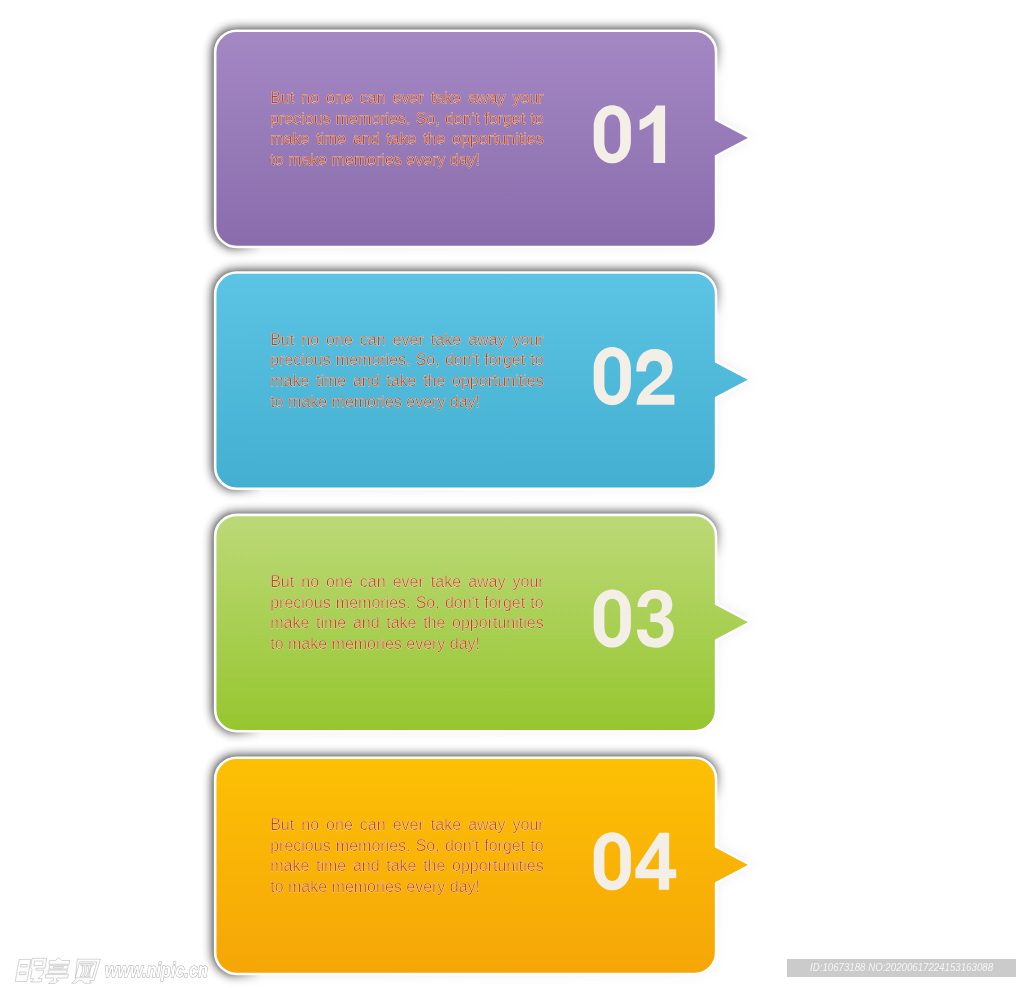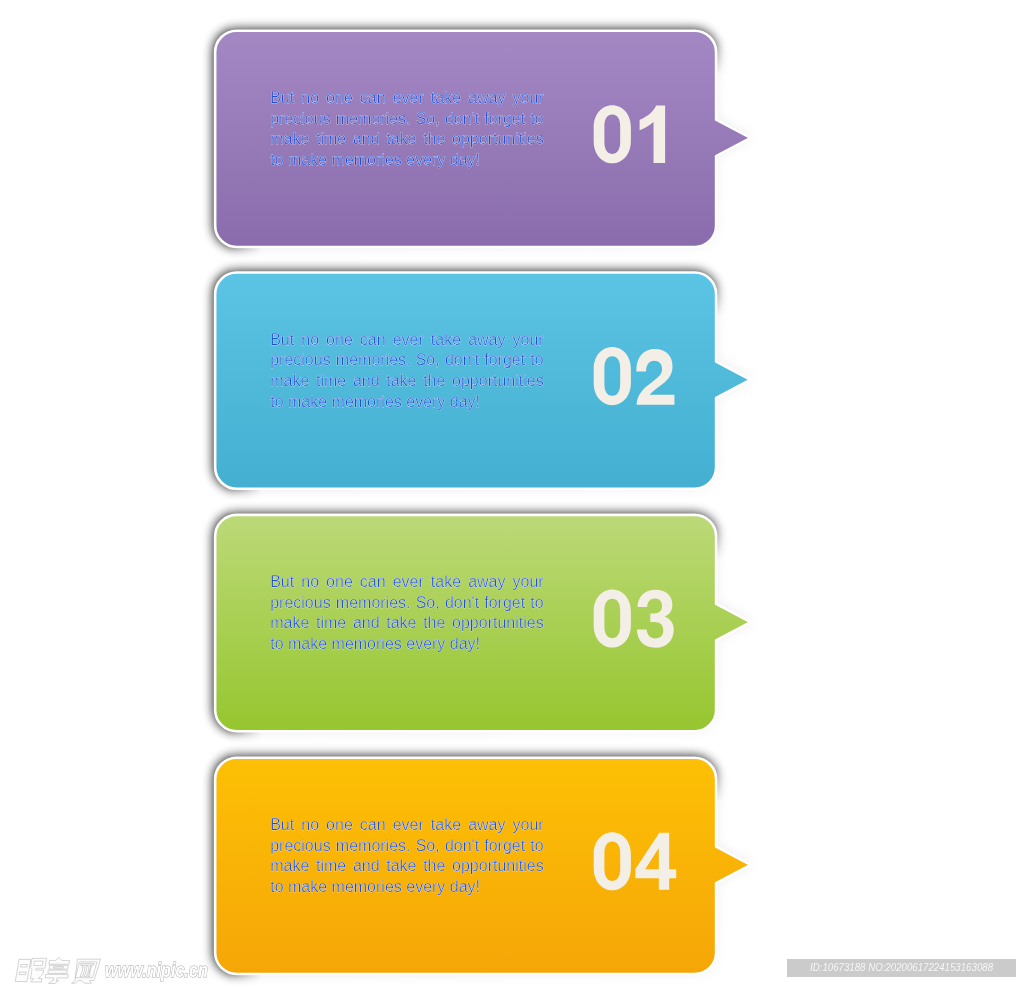--- a/index.html
+++ b/index.html
@@ -3,21 +3,21 @@
 <meta charset="utf-8">
 <title>Numbered Callout Infographic</title>
 <style>
   html,body{margin:0;padding:0;}
   body{width:1024px;height:989px;background:#ffffff;overflow:hidden;
        font-family:"Liberation Sans",sans-serif;position:relative;}
   .stage{position:absolute;left:0;top:0;width:1024px;height:989px;background:#ffffff;}
   svg.shapes{position:absolute;left:0;top:0;width:1024px;height:989px;}
   .overlay{position:absolute;left:0;top:0;width:1024px;height:989px;}
 
-  .card-text{position:absolute;width:273.5px;color:#1d4ed8;
+  .card-text{position:absolute;width:273.5px;color:#c2410c;
       font-size:16px;line-height:20.6px;text-align:justify;
       -webkit-hyphens:none;hyphens:none;white-space:normal;
       -webkit-text-stroke:0.25px #ffffff;}
 
   .idbar{position:absolute;left:786.9px;top:958.5px;width:228.7px;height:18px;
      background:#cbcbcb;color:#f6f6f6;font-size:10px;line-height:18.6px;
      text-align:center;white-space:nowrap;font-style:italic;}
   .idbar > span{display:inline-block;transform:scaleX(0.968);transform-origin:50% 50%;}
 </style>
 </head>

